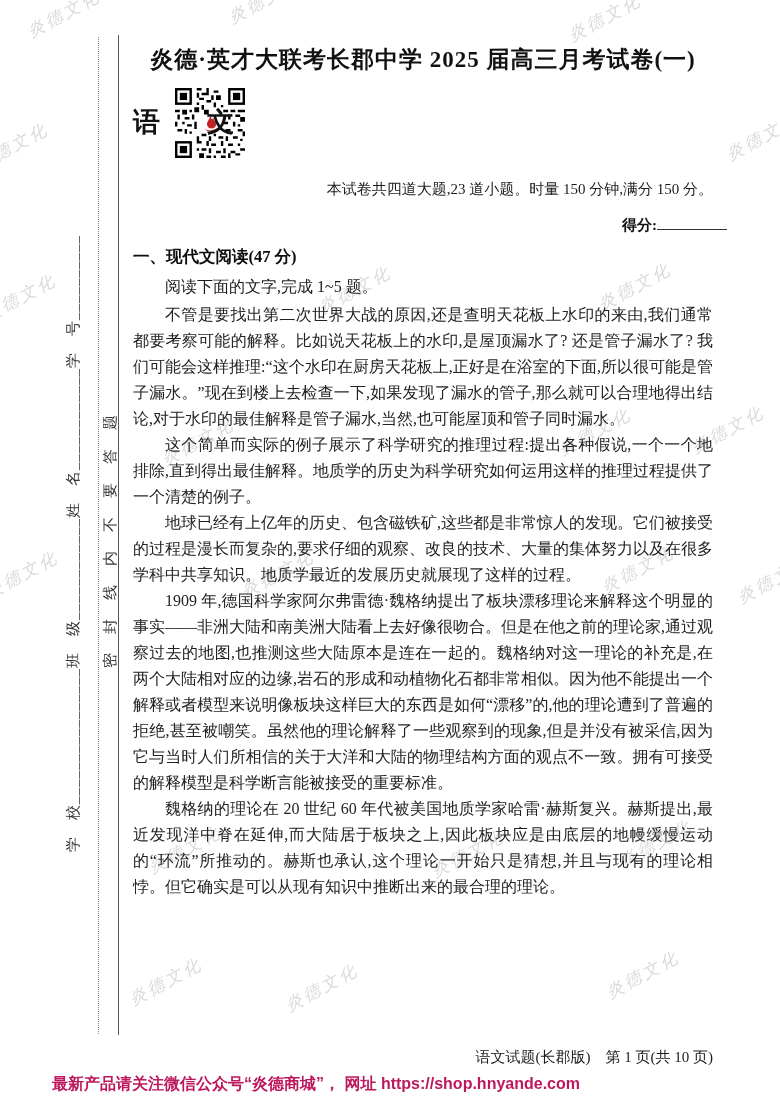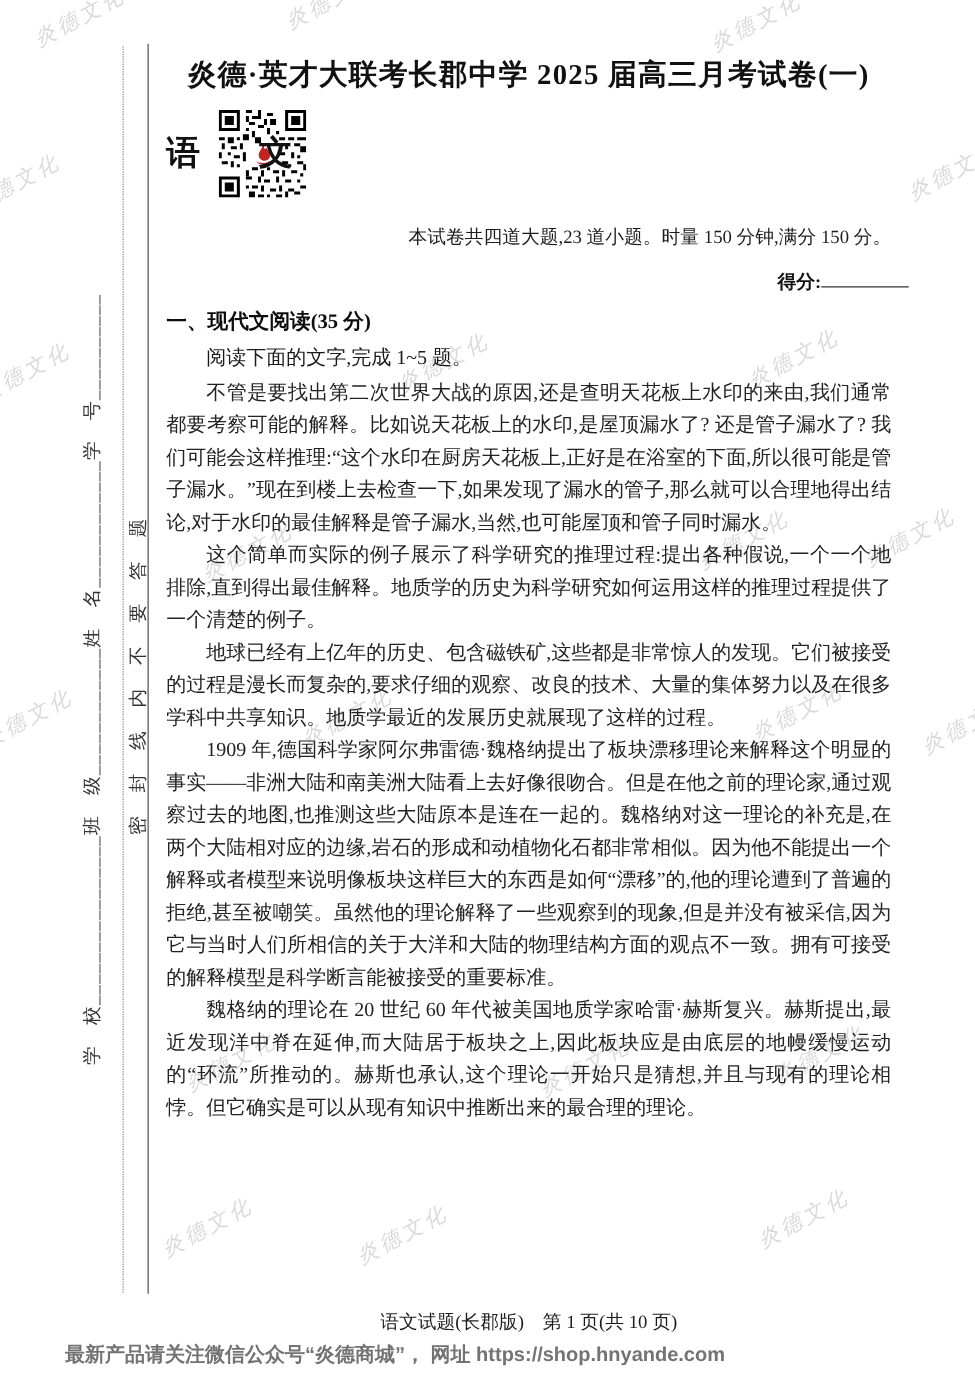--- a/index.html
+++ b/index.html
@@ -67,26 +67,26 @@
   .h1{font-size:16.5px;font-weight:bold;line-height:30px;color:#0d0d0d;}
   .h2{font-size:16px;font-weight:bold;line-height:30px;color:#0d0d0d;}
   .instr{font-size:16px;line-height:30px;text-indent:2em;color:#1a1a1a;}
   .content p{
     margin:0;font-size:16px;line-height:26px;text-indent:2em;
     text-align:justify;color:#222;
   }
 
   
   .footer{
-    position:absolute;left:133px;top:1048px;width:580px;text-align:center;
+    position:absolute;left:133px;top:1048px;width:580px;text-align:right;
     font-size:15px;color:#1c1c1c;
   }
   .promo{
     position:absolute;left:0;top:1074px;width:632px;text-align:center;
-    font-size:16px;font-weight:bold;color:#737373;
+    font-size:16px;font-weight:bold;color:#be185d;
     font-family:"Liberation Sans","DejaVu Sans",sans-serif;
   }
 </style>
 </head>
 <body>
 
 <div>
   <span class="wm w1">炎德文化</span>
   <span class="wm w2">炎德文化</span>
   <span class="wm w3">炎德文化</span>
@@ -150,21 +150,21 @@
 </svg>
 
 <div class="subject">语　文</div>
 <div class="exam-info">本试卷共四道大题,23 道小题。时量 150 分钟,满分 150 分。</div>
 
 <div class="score">
   <span>得分:</span><span class="score-blank"></span>
 </div>
 
 <div class="content">
-  <div class="h1">一、现代文阅读(35 分)</div>
+  <div class="h1">一、现代文阅读(47 分)</div>
   <div class="instr">阅读下面的文字,完成 1~5 题。</div>
   <p>不管是要找出第二次世界大战的原因,还是查明天花板上水印的来由,我们通常都要考察可能的解释。比如说天花板上的水印,是屋顶漏水了? 还是管子漏水了? 我们可能会这样推理:“这个水印在厨房天花板上,正好是在浴室的下面,所以很可能是管子漏水。”现在到楼上去检查一下,如果发现了漏水的管子,那么就可以合理地得出结论,对于水印的最佳解释是管子漏水,当然,也可能屋顶和管子同时漏水。</p>
   <p>这个简单而实际的例子展示了科学研究的推理过程:提出各种假说,一个一个地排除,直到得出最佳解释。地质学的历史为科学研究如何运用这样的推理过程提供了一个清楚的例子。</p>
   <p>地球已经有上亿年的历史、包含磁铁矿,这些都是非常惊人的发现。它们被接受的过程是漫长而复杂的,要求仔细的观察、改良的技术、大量的集体努力以及在很多学科中共享知识。地质学最近的发展历史就展现了这样的过程。</p>
   <p>1909 年,德国科学家阿尔弗雷德·魏格纳提出了板块漂移理论来解释这个明显的事实——非洲大陆和南美洲大陆看上去好像很吻合。但是在他之前的理论家,通过观察过去的地图,也推测这些大陆原本是连在一起的。魏格纳对这一理论的补充是,在两个大陆相对应的边缘,岩石的形成和动植物化石都非常相似。因为他不能提出一个解释或者模型来说明像板块这样巨大的东西是如何“漂移”的,他的理论遭到了普遍的拒绝,甚至被嘲笑。虽然他的理论解释了一些观察到的现象,但是并没有被采信,因为它与当时人们所相信的关于大洋和大陆的物理结构方面的观点不一致。拥有可接受的解释模型是科学断言能被接受的重要标准。</p>
   <p>魏格纳的理论在 20 世纪 60 年代被美国地质学家哈雷·赫斯复兴。赫斯提出,最近发现洋中脊在延伸,而大陆居于板块之上,因此板块应是由底层的地幔缓慢运动的“环流”所推动的。赫斯也承认,这个理论一开始只是猜想,并且与现有的理论相悖。但它确实是可以从现有知识中推断出来的最合理的理论。</p>
 </div>
 
 <div class="footer">语文试题(长郡版)　第 1 页(共 10 页)</div>
 <div class="promo">最新产品请关注微信公众号“炎德商城”， 网址 https://shop.hnyande.com</div>

